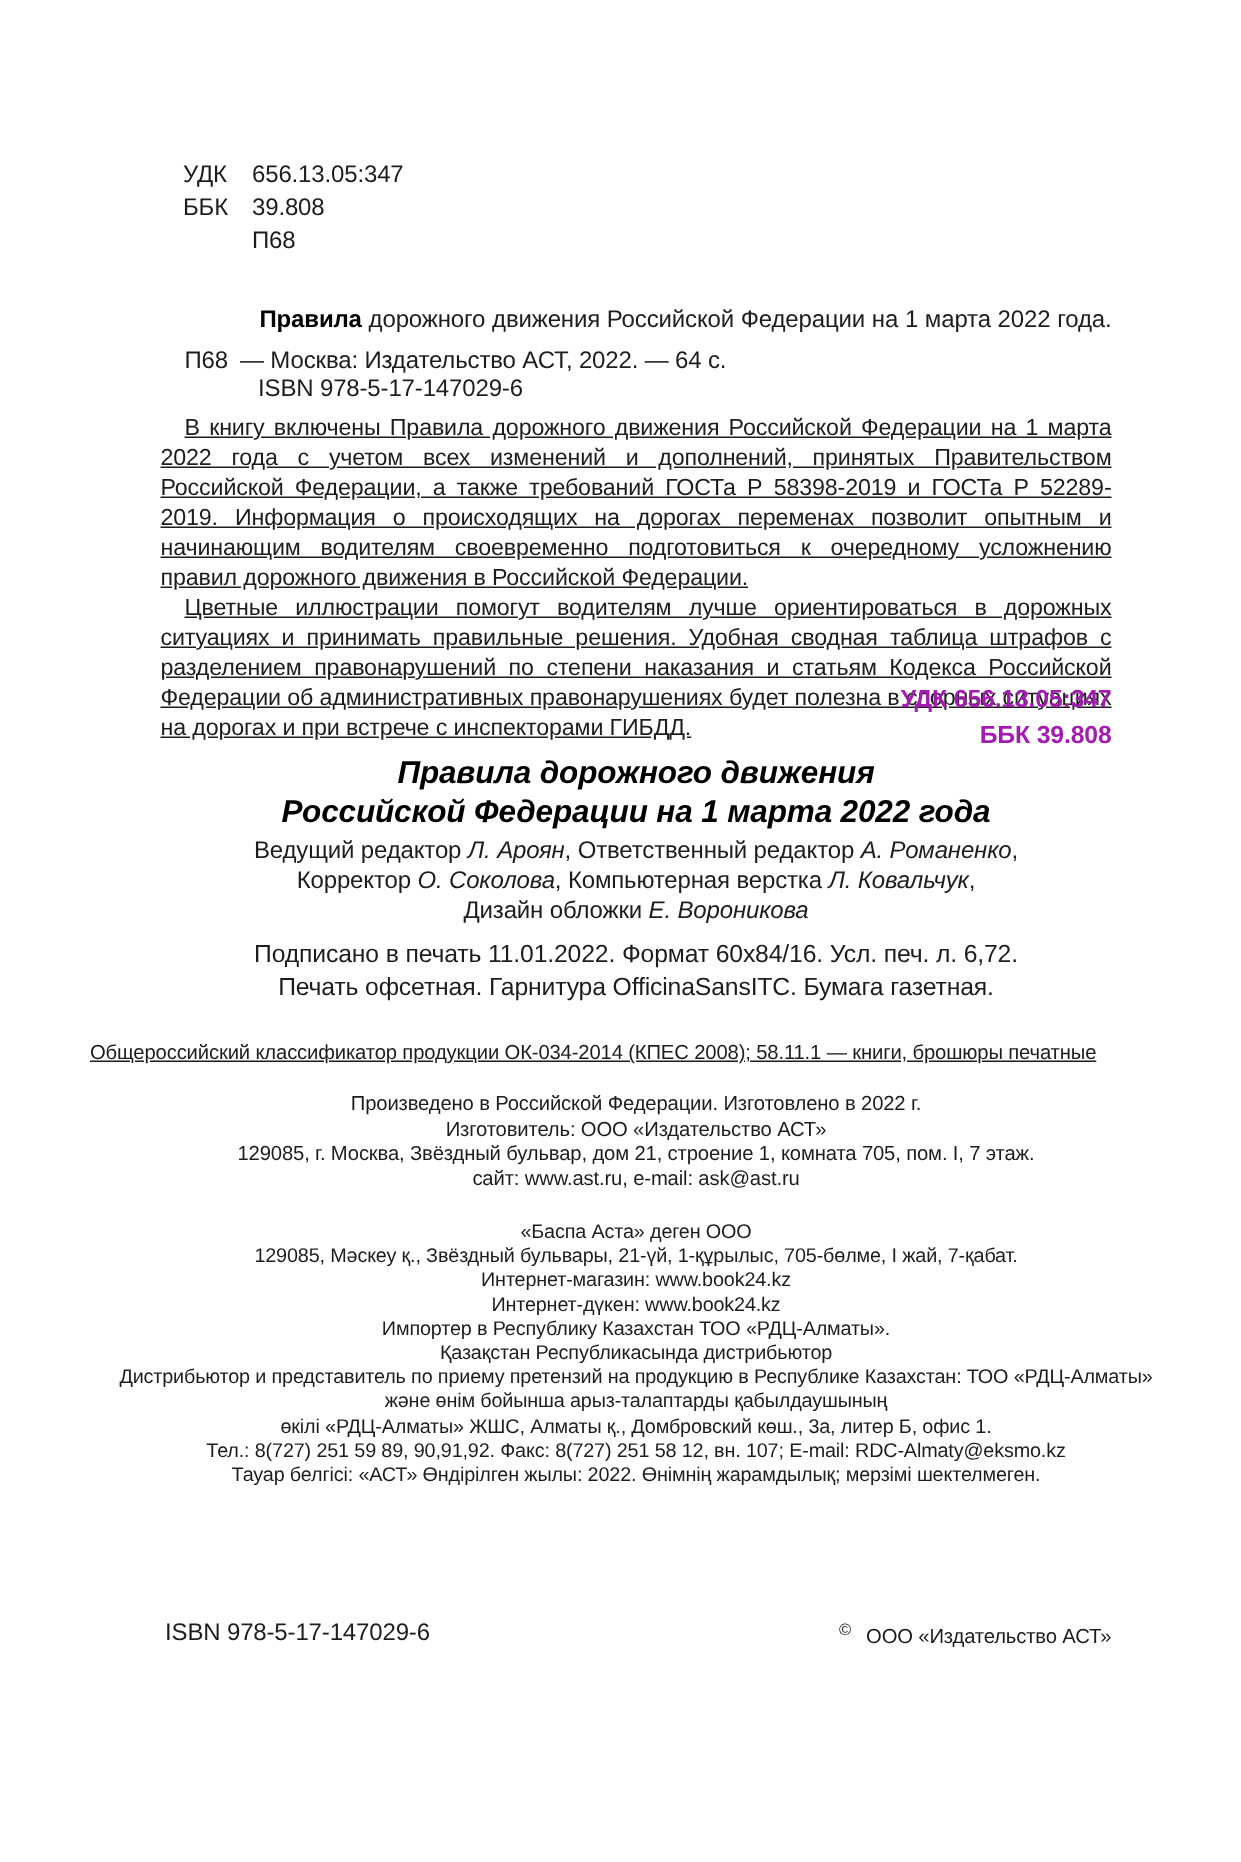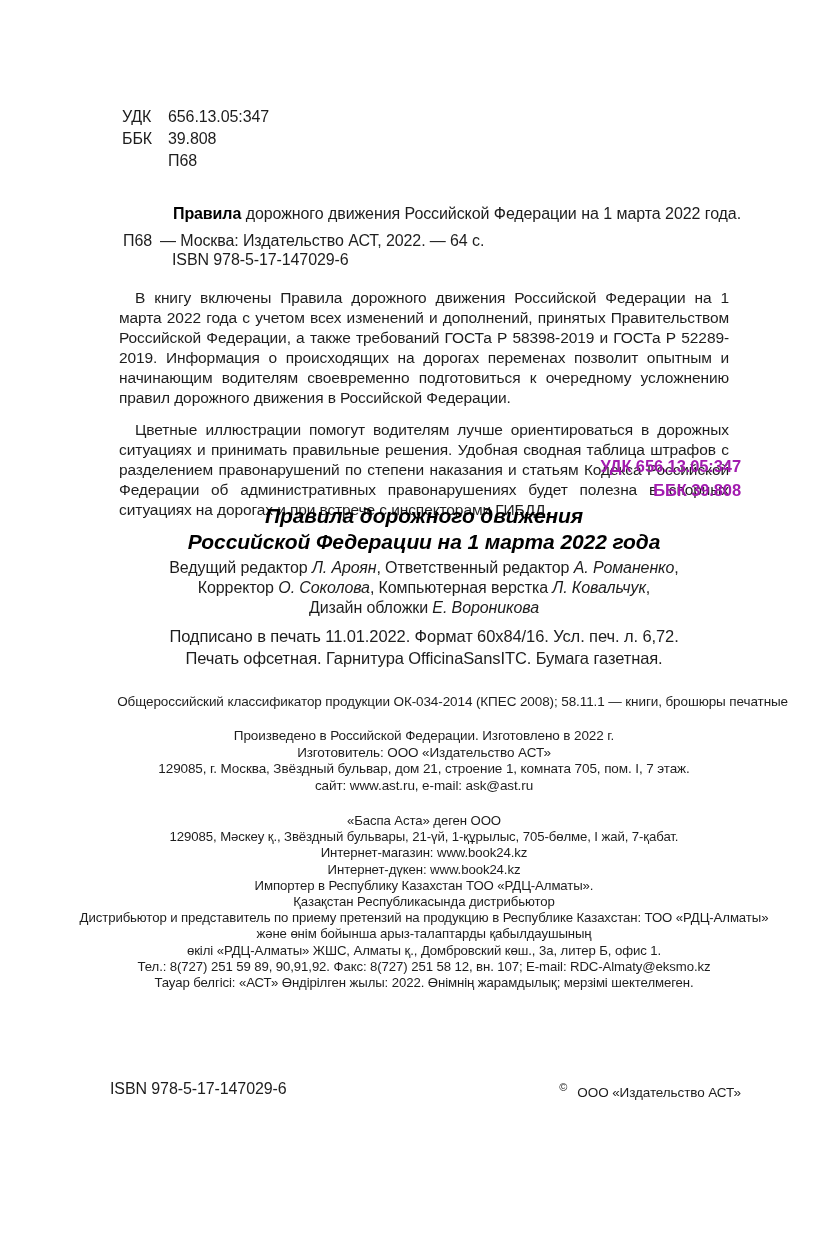--- a/index.html
+++ b/index.html
@@ -24,35 +24,35 @@
 
   
   .catalog{top:200px;left:123px;width:618px;font-size:16px;line-height:27px;}
   .catalog .code{position:absolute;left:0;top:27px;}
   .catalog .entry{margin-left:37px;text-indent:13px;text-align:justify;}
 
   .isbn-top{top:251px;left:172px;font-size:16px;}
 
   
   .annot{top:276px;left:107px;width:634px;font-size:15.5px;line-height:20px;text-align:justify;}
-  .annot p{margin:12px;text-indent:16px;}
+  .annot p{margin:0;text-indent:16px;text-decoration:underline;}
 
   
   .codes-right{top:454px;left:107px;width:634px;text-align:right;font-weight:bold;color:#a21caf;font-size:16.5px;line-height:24px;}
 
   
   .book-title{top:503px;left:107px;width:634px;text-align:center;font-weight:bold;color:#000;font-size:21px;line-height:26px;font-style:italic;}
 
   
   .editors{top:558px;left:107px;width:634px;text-align:center;font-size:16px;line-height:20px;}
 
   
   .press{top:626px;left:107px;width:634px;text-align:center;font-size:16.5px;line-height:21.5px;}
 
-  .classifier{top:694px;left:60px;width:728px;text-align:right;font-size:13.5px;}
+  .classifier{top:694px;left:60px;width:728px;text-align:left;font-size:13.5px;text-decoration:underline;}
 
   .rf-block{top:728px;left:107px;width:634px;text-align:center;font-size:13.5px;line-height:16.5px;}
 
   .kz-block{top:813px;left:63px;width:722px;text-align:center;font-size:13.2px;line-height:16.2px;}
 
   .footer{top:1080px;left:110px;width:631px;display:flex;justify-content:space-between;align-items:flex-start;}
   .footer .isbn{font-size:16px;}
   .footer .copy{font-size:13.5px;padding-top:1px;}
   .footer .copy .sign{vertical-align:super;font-size:11px;margin-right:10px;}
 </style>

